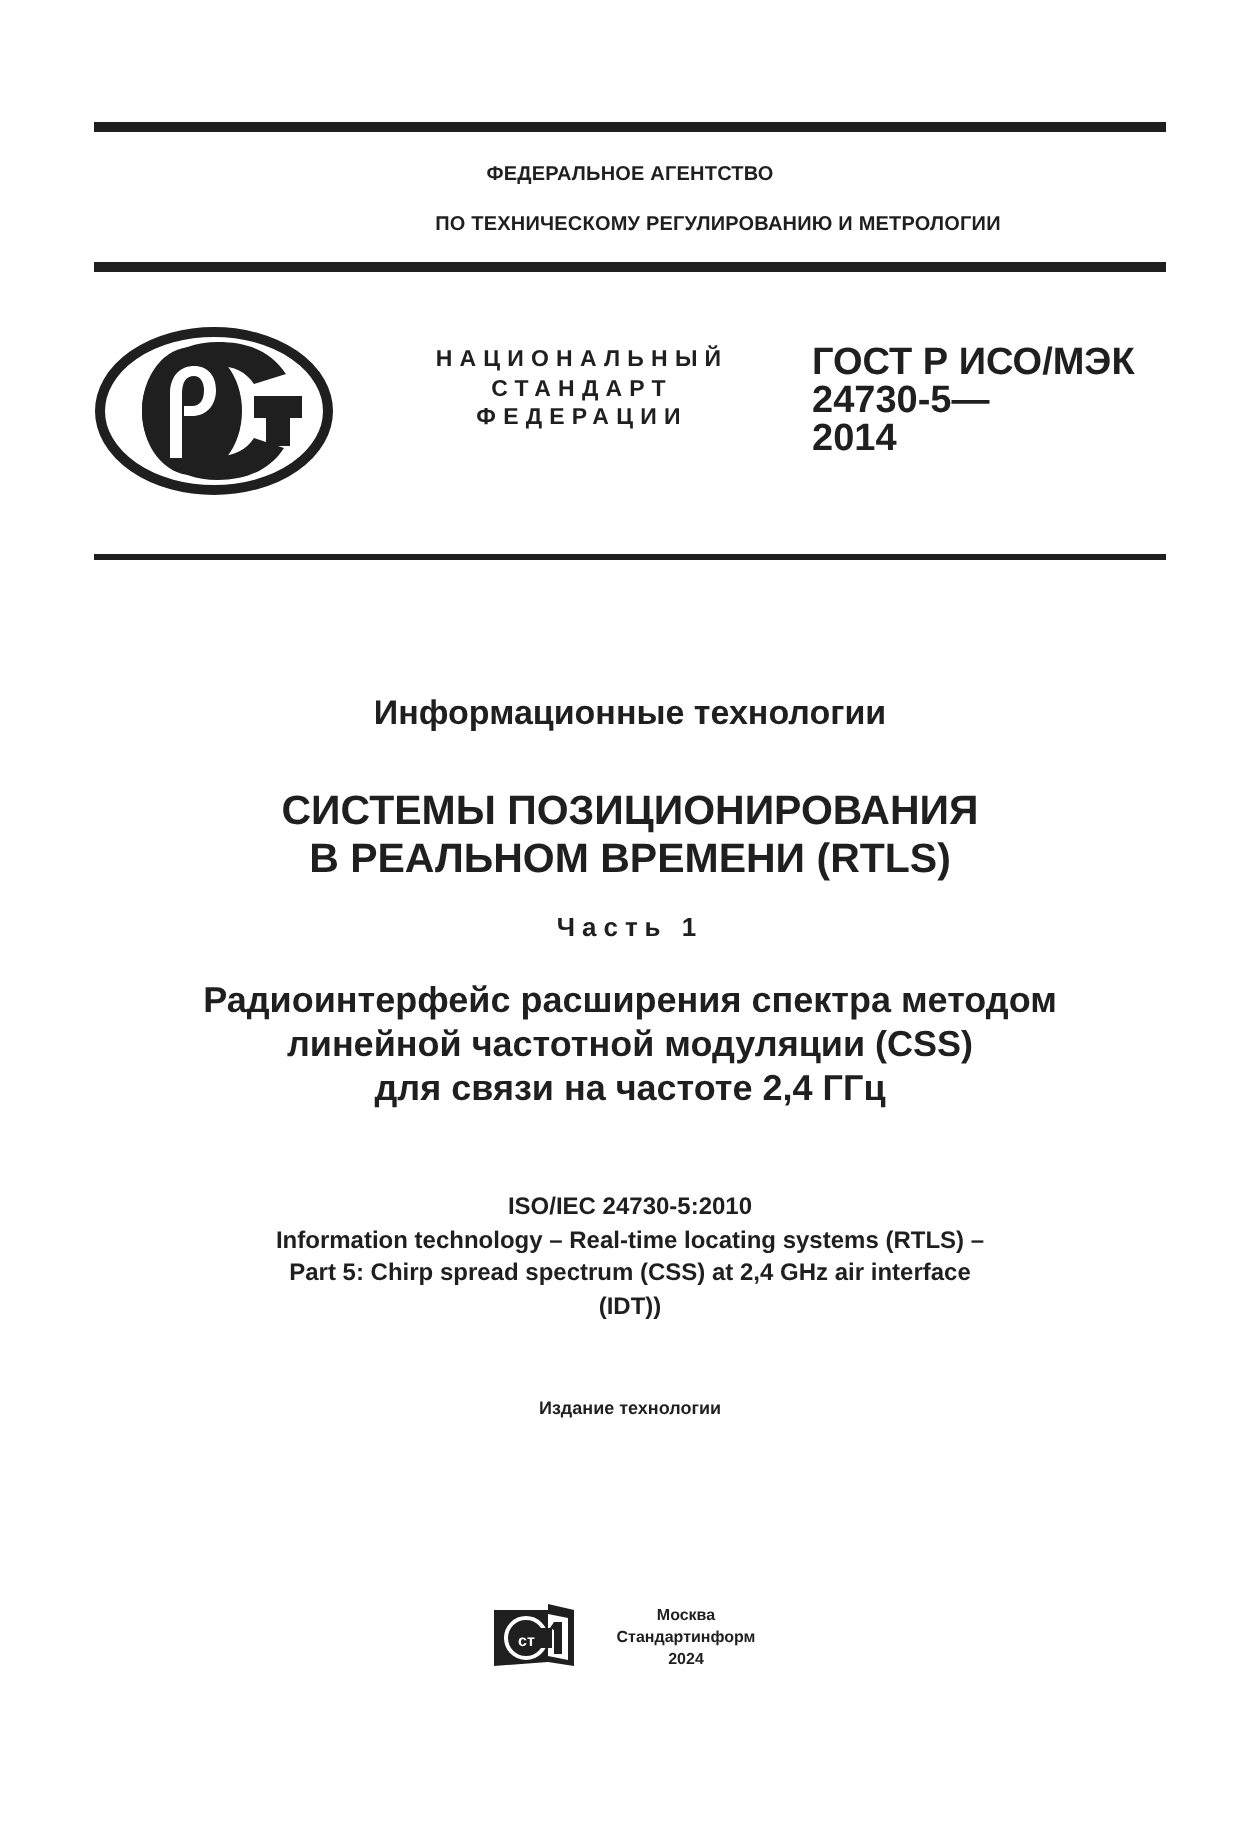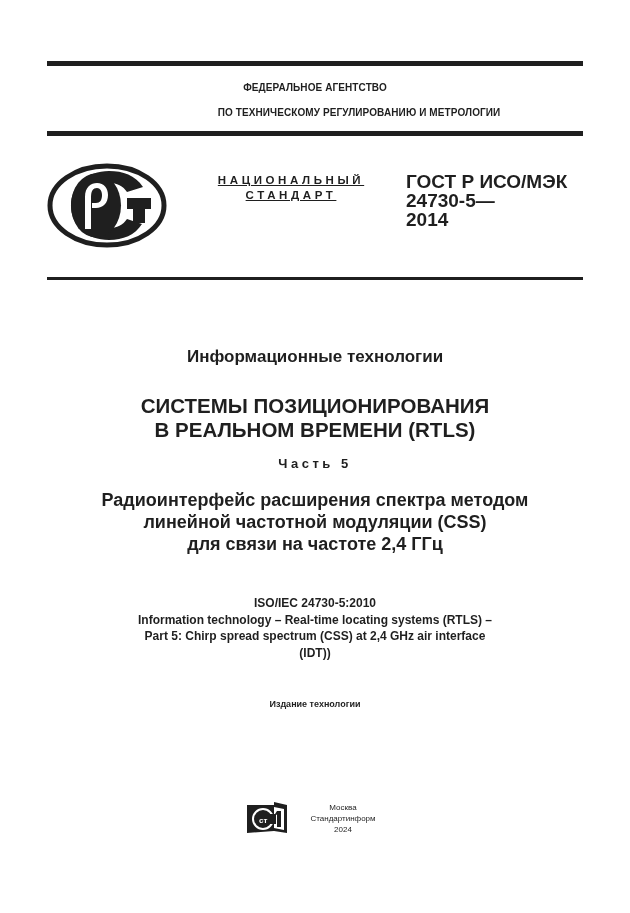--- a/index.html
+++ b/index.html
@@ -49,21 +49,21 @@
       position: absolute;
       left: 196px;
       top: 173px;
       width: 190px;
       text-align: center;
       font-weight: bold;
       font-size: 11.5px;
       line-height: 14.5px;
       letter-spacing: 3.6px;
     }
-    .national div { white-space: nowrap; text-decoration: underline; }
+    .national div { white-space: nowrap; }
 
     .gost {
       position: absolute;
       left: 406px;
       top: 172px;
       font-weight: bold;
       font-size: 19px;
       line-height: 19px;
     }
     .gost div { white-space: nowrap; }
@@ -110,21 +110,21 @@
       top: 801px;
       width: 42px;
       height: 33px;
     }
     .publisher {
       position: absolute;
       left: 298px;
       top: 802px;
       width: 90px;
       text-align: center;
-      font-weight: normal;
+      font-weight: bold;
       font-size: 8px;
       line-height: 11px;
     }
   </style>
 </head>
 <body>
 
 <div class="rule top"></div>
 
 <div class="agency l1">ФЕДЕРАЛЬНОЕ АГЕНТСТВО</div>
@@ -143,38 +143,39 @@
     <path d="M38 66 L38 34 C38 24 44 20 50 20 C57 20 61 25 61 32 C61 40 56 45 49 45 L45 45 L45 40 L49 40 C53 40 55 37 55 32 C55 28 53 25 50 25 C46 25 44 28 44 34 L44 66 Z" fill="#ffffff"></path>
 
     <rect x="80" y="35" width="24" height="11" fill="#1f1f1f"></rect>
     <rect x="86" y="46" width="12" height="14" fill="#1f1f1f"></rect>
   </svg>
 </div>
 
 <div class="national">
   <div>НАЦИОНАЛЬНЫЙ</div>
   <div>СТАНДАРТ</div>
+  <div>ФЕДЕРАЦИИ</div>
 </div>
 
 <div class="gost">
   <div>ГОСТ Р ИСО/МЭК</div>
   <div>24730-5—</div>
   <div>2014</div>
 </div>
 
 <div class="rule bot"></div>
 
 <div class="center subject">Информационные технологии</div>
 
 <div class="center main-title">
   <div>СИСТЕМЫ ПОЗИЦИОНИРОВАНИЯ</div>
   <div>В РЕАЛЬНОМ ВРЕМЕНИ (RTLS)</div>
 </div>
 
-<div class="center part">Часть 5</div>
+<div class="center part">Часть 1</div>
 
 <div class="center subtitle">
   <div>Радиоинтерфейс расширения спектра методом</div>
   <div>линейной частотной модуляции (CSS)</div>
   <div>для связи на частоте 2,4 ГГц</div>
 </div>
 
 <div class="center iso">
   <div>ISO/IEC 24730-5:2010</div>
   <div>Information technology – Real-time locating systems (RTLS) –</div>

